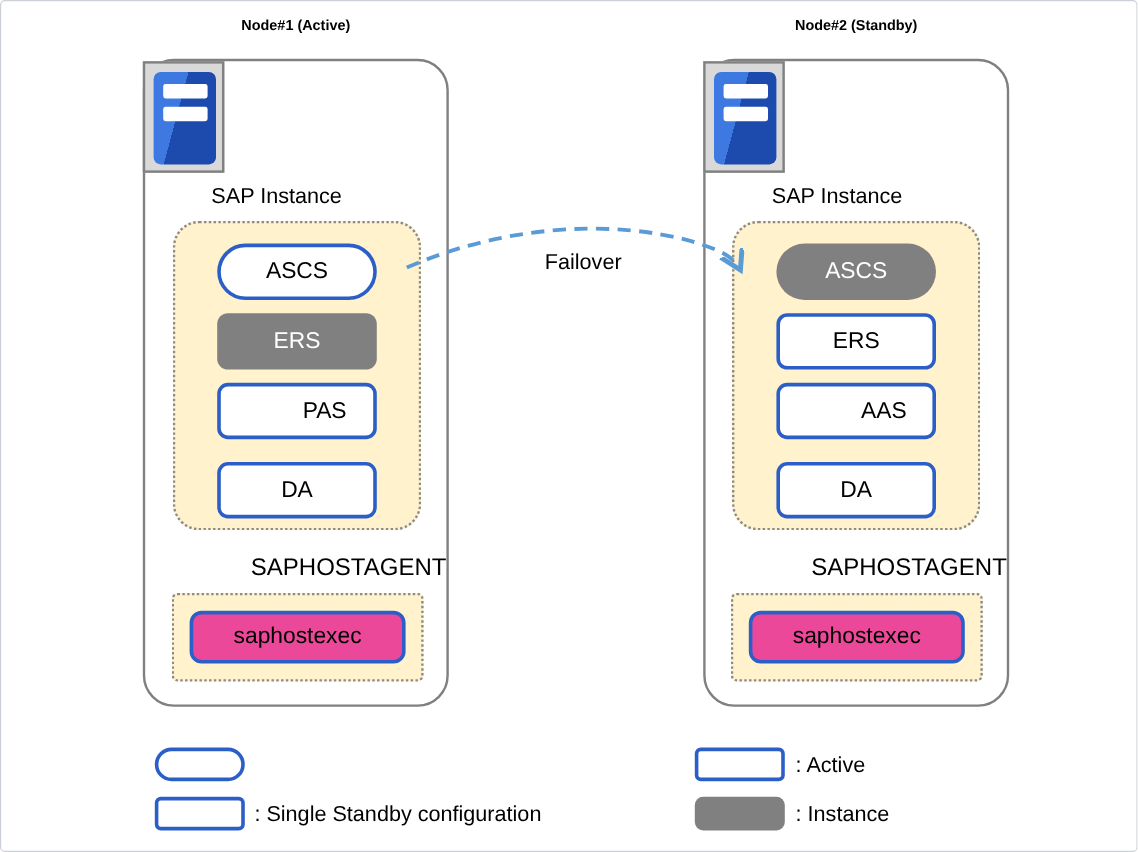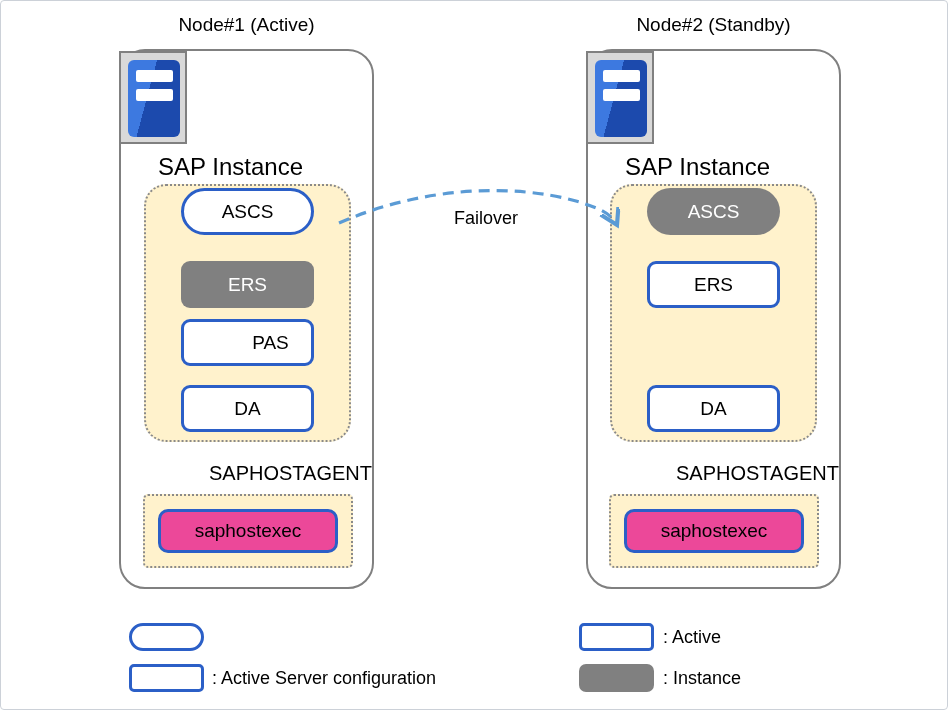--- a/index.html
+++ b/index.html
@@ -31,21 +31,22 @@
     box-sizing: border-box;
   }
   .node.n1 { left: 118px; }
   .node.n2 { left: 585px; }
 
   .node-title {
     position: absolute;
     top: 13px;
     width: 255px;
     text-align: center;
-    font-size: 19px;
+    font-size: 12px;
+    font-weight: bold;
   }
   .node-title.t1 { left: 118px; }
   .node-title.t2 { left: 585px; }
 
   
   .icon-square {
     position: absolute;
     top: 50px;
     width: 64px;
     height: 89px;
@@ -74,21 +75,21 @@
   }
   .server-bar.b1 { top: 10px; }
   .server-bar.b2 { top: 29px; }
 
   
   .sap-label {
     position: absolute;
     top: 152px;
     width: 223px;
     text-align: center;
-    font-size: 24px;
+    font-size: 18px;
   }
   .sap-label.s1 { left: 118px; }
   .sap-label.s2 { left: 585px; }
 
   .inst-group {
     position: absolute;
     top: 183px;
     width: 207px;
     height: 258px;
     background: #fff2cc;
@@ -107,21 +108,21 @@
     display: flex;
     align-items: center;
     justify-content: center;
     font-size: 19px;
     box-sizing: border-box;
     background: #ffffff;
     border: 3px solid #2b5fc7;
     border-radius: 9px;
     color: #000000;
   }
-  .item.r0 { top: 2px; }
+  .item.r0 { top: 17px; }
   .item.r1 { top: 75px; }
   .item.r2 { top: 133px; padding-left: 46px; }
   .item.r3 { top: 199px; }
   .item.pill { border-radius: 24px; }
   .item.inactive {
     background: #808080;
     border: none;
     color: #ffffff;
   }
 
@@ -237,20 +238,21 @@
   <div class="inst-group g1">
     <div class="item pill r0">ASCS</div>
     <div class="item inactive r1">ERS</div>
     <div class="item r2">PAS</div>
     <div class="item r3">DA</div>
   </div>
 
   <div class="inst-group g2">
     <div class="item pill inactive r0">ASCS</div>
     <div class="item r1">ERS</div>
+    <div class="item r2">AAS</div>
     <div class="item r3">DA</div>
   </div>
 
   <div class="host-label h1">SAPHOSTAGENT</div>
   <div class="host-label h2">SAPHOSTAGENT</div>
 
   <div class="host-group hg1">
     <div class="host-item">saphostexec</div>
   </div>
   <div class="host-group hg2">
@@ -263,21 +265,21 @@
         <path d="M0,0 L5,3 L0,6" fill="none" stroke="#5B9BD5" stroke-width="1.3" stroke-linecap="round"></path>
       </marker>
     </defs>
     <path d="M 338 222 C 420 186, 510 182, 575 200 C 598 207, 610 212, 616 224" fill="none" stroke="#5B9BD5" stroke-width="3.2" stroke-dasharray="11 7" marker-end="url(#arrowV)"></path>
   </svg>
   <div class="failover-label">Failover</div>
 
   <div class="legend-swatch sw-pill-outline lg-c1 lg-r1"></div>
 
   <div class="legend-swatch sw-rect-outline lg-c1 lg-r2"></div>
-  <div class="legend-text lt-c1 lg-r2">: Active Server configuration</div>
+  <div class="legend-text lt-c1 lg-r2">: Single Standby configuration</div>
 
   <div class="legend-swatch sw-rect-outline lg-c2 lg-r1"></div>
   <div class="legend-text lt-c2 lg-r1">: Active</div>
 
   <div class="legend-swatch sw-rect-filled lg-c2 lg-r2"></div>
   <div class="legend-text lt-c2 lg-r2">: Instance</div>
 
 </div>
 
 </body></html>

